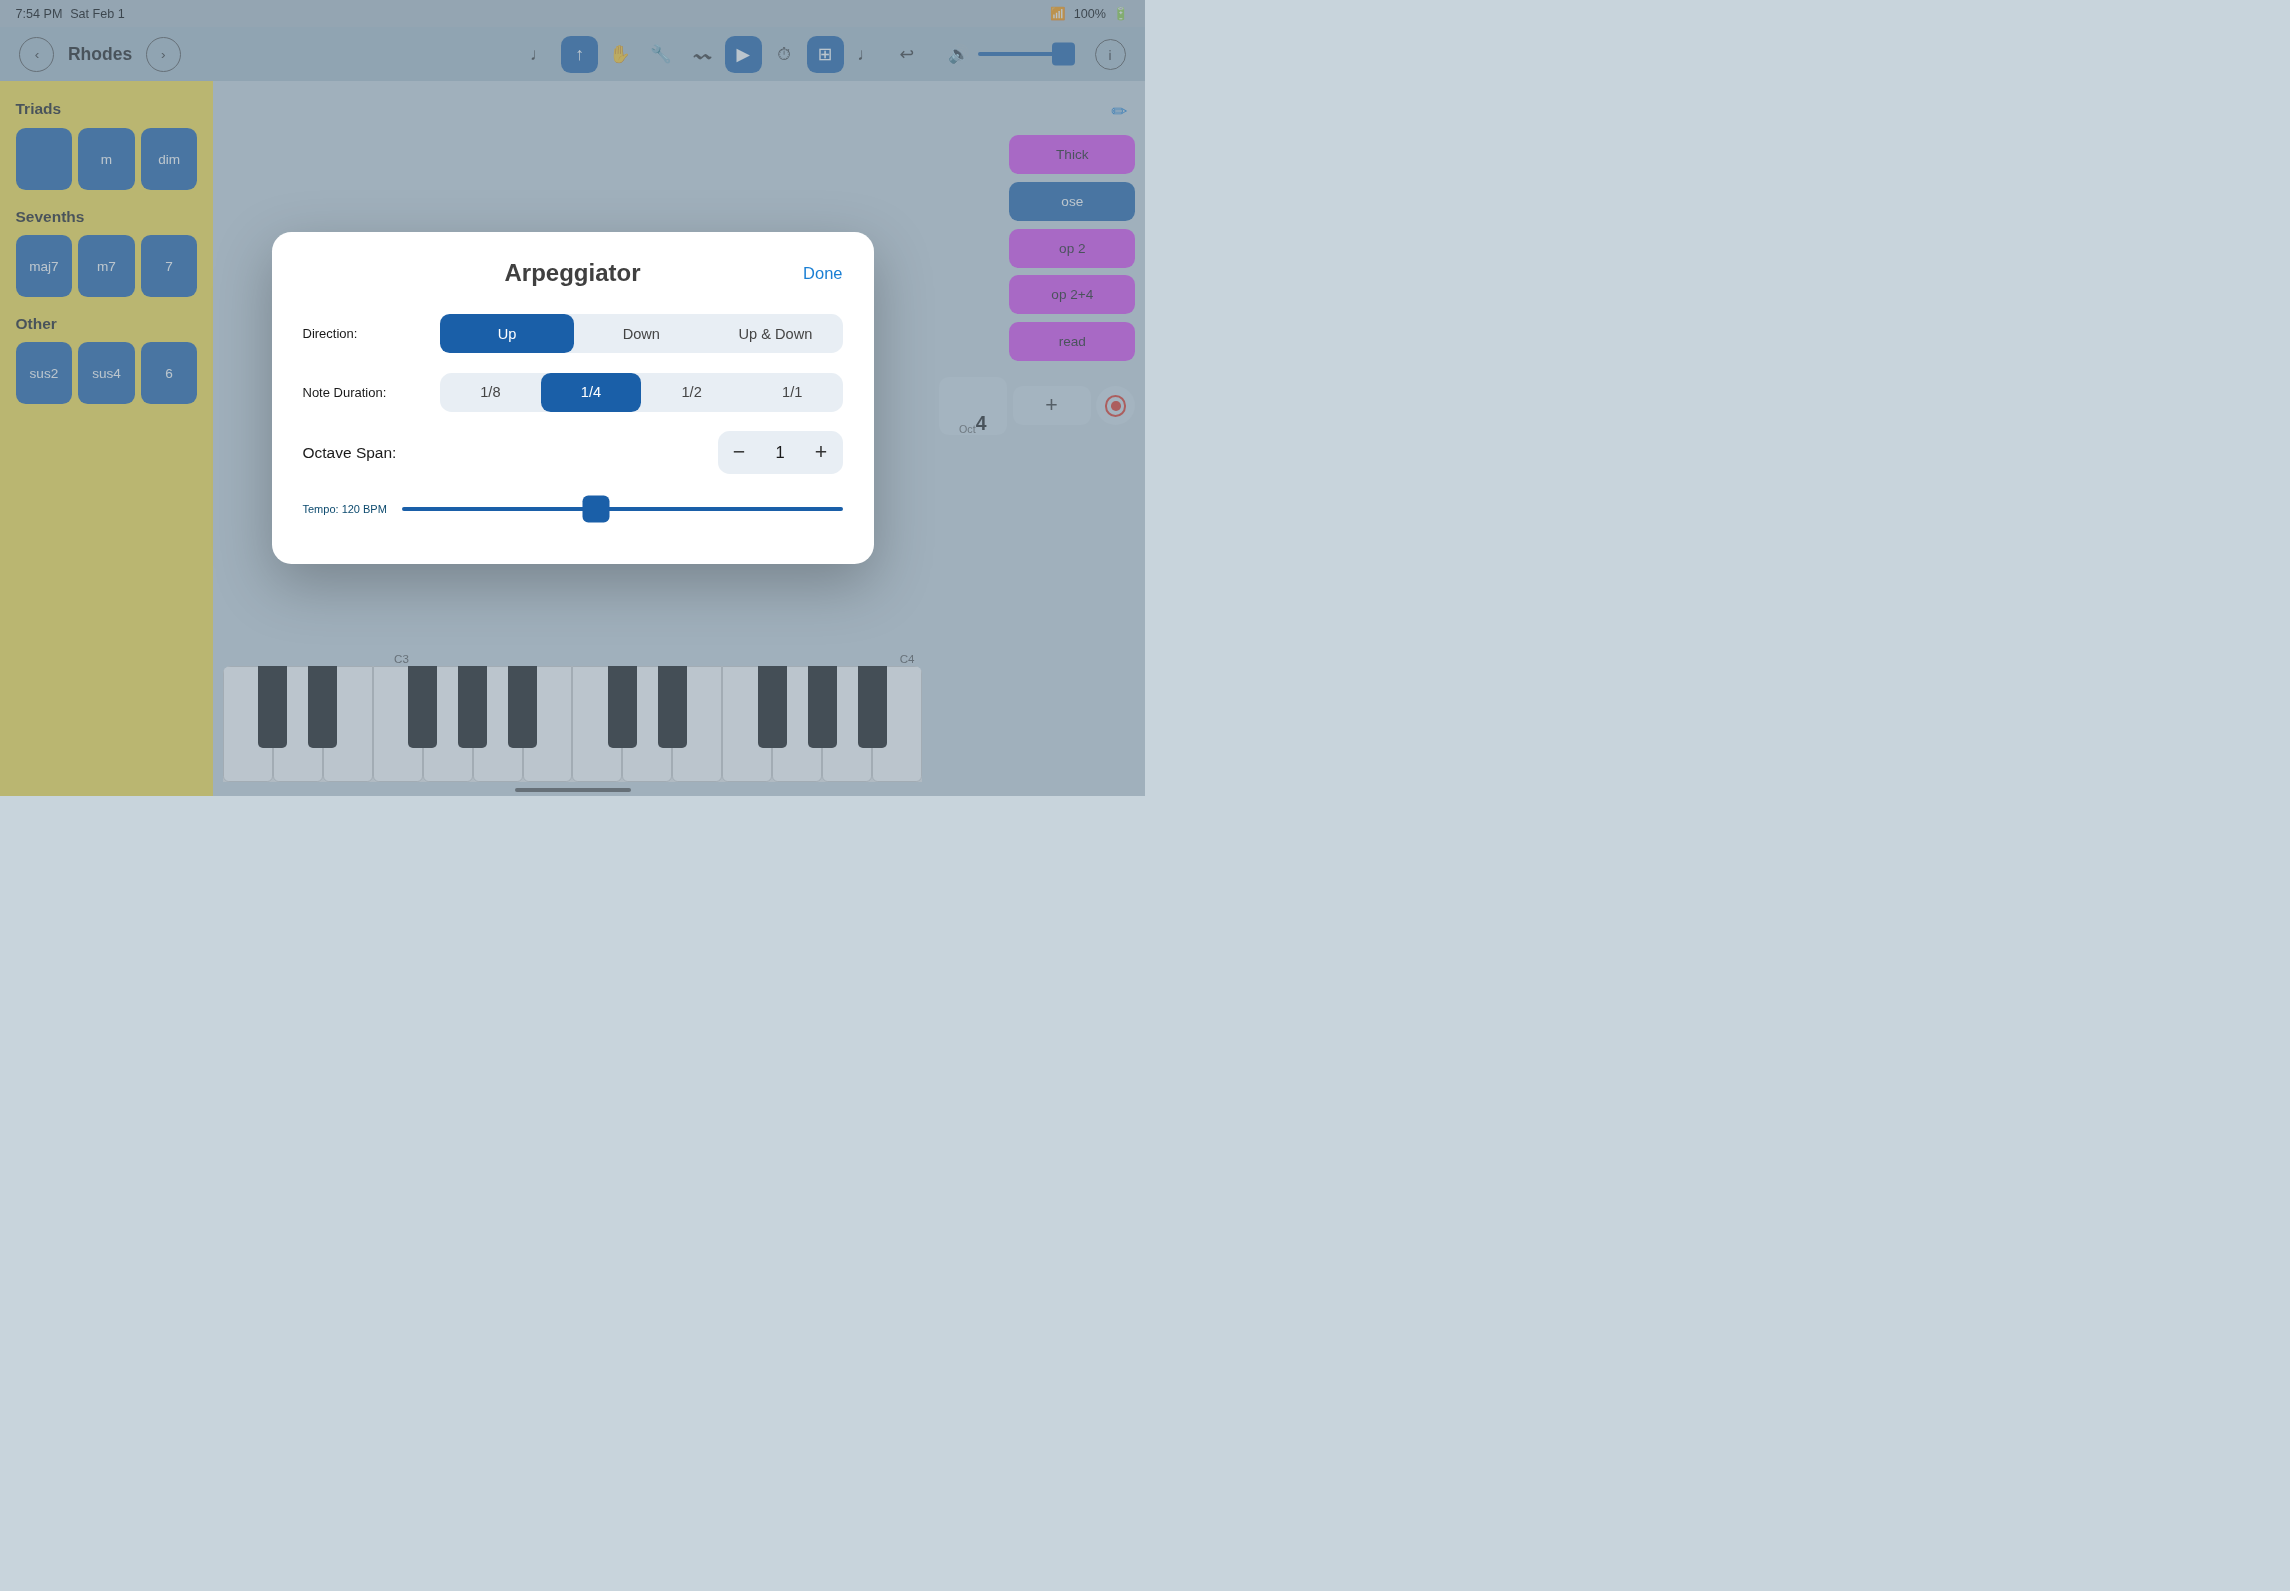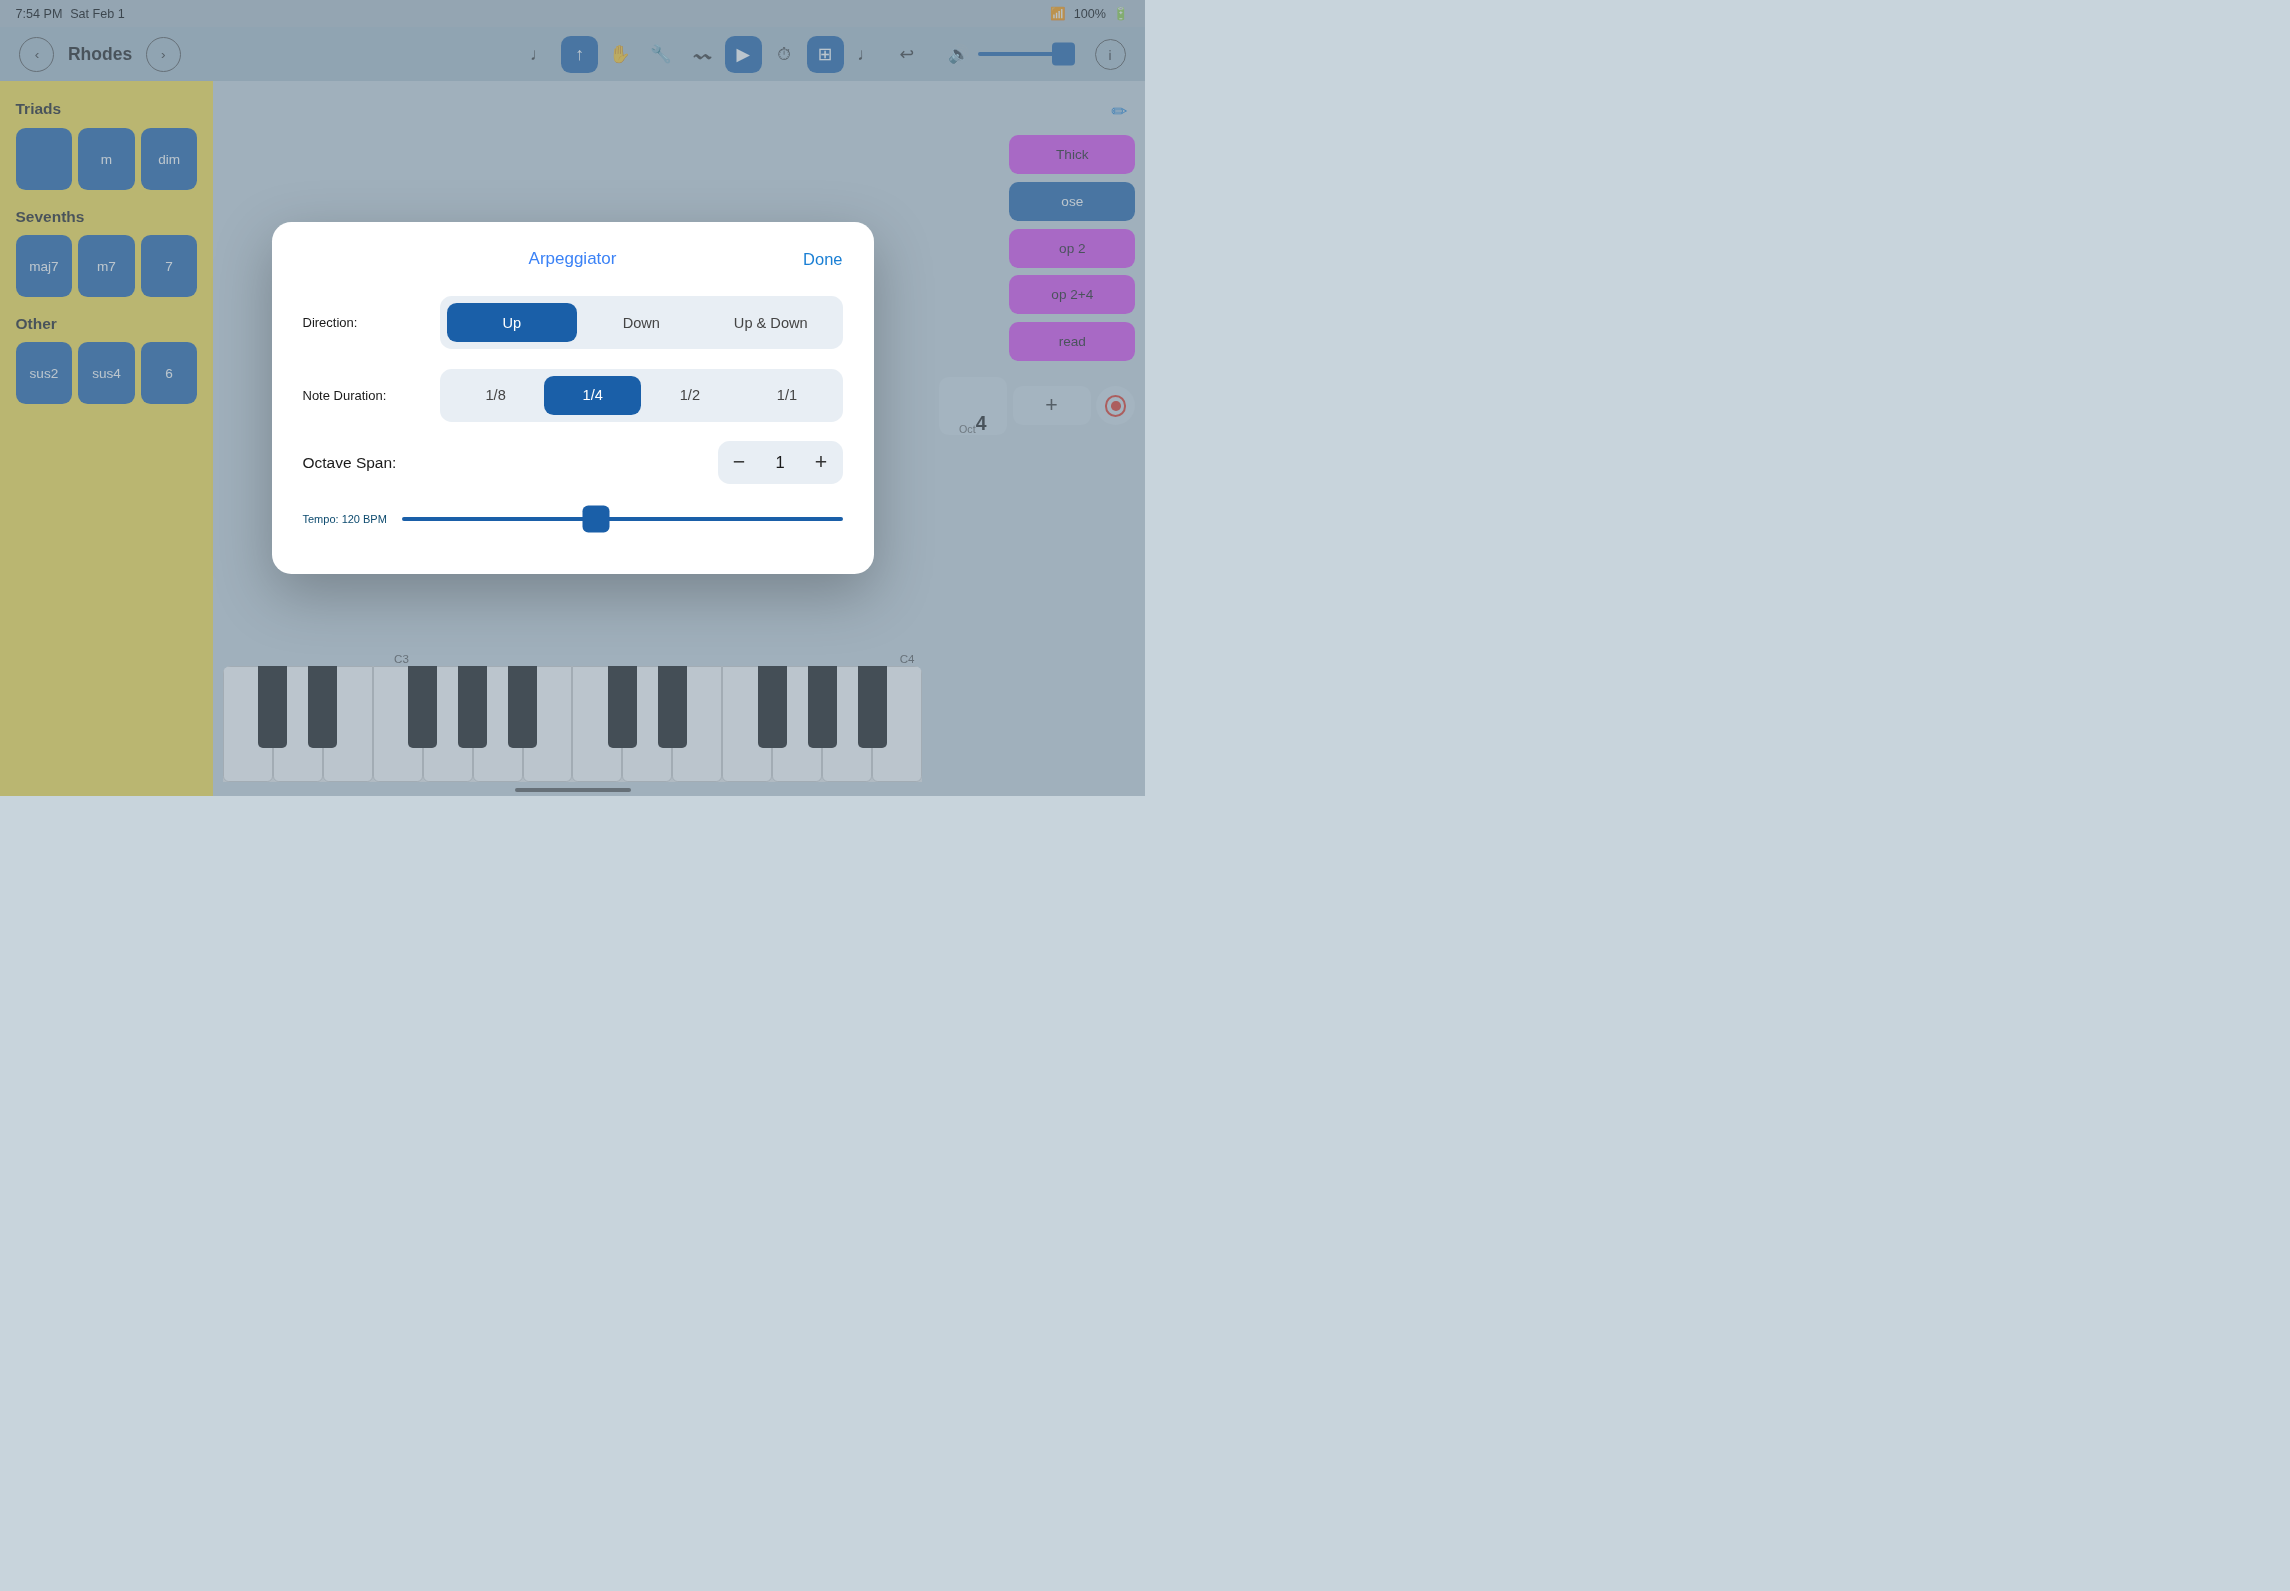--- a/index.html
+++ b/index.html
@@ -264,23 +264,23 @@
       position: relative;
     }
     .modal-header {
       display: flex;
       justify-content: center;
       align-items: center;
       margin-bottom: 27px;
       position: relative;
     }
     .modal-title {
-      font-size: 17px;
-      font-weight: 400;
-      color: #3b82f6;
+      font-size: 24px;
+      font-weight: 700;
+      color: #404040;
     }
     .modal-done-btn {
       position: absolute;
       right: 0;
       background: none;
       border: none;
       font-size: 16.5px;
       color: #1a7fd4;
       cursor: pointer;
       font-weight: 400;
@@ -296,21 +296,21 @@
     .setting-label {
       font-size: 13px;
       color: #1a1a1a;
       min-width: 126px;
     }
     .segmented-control {
       flex: 1;
       display: flex;
       background: #e8eef4;
       border-radius: 11.6px;
-      padding: 7px;
+      padding: 0;
       gap: 0;
     }
     .seg-btn {
       flex: 1;
       height: 39px;
       border-radius: 9.7px;
       border: none;
       background: transparent;
       font-size: 14.6px;
       color: #444;

